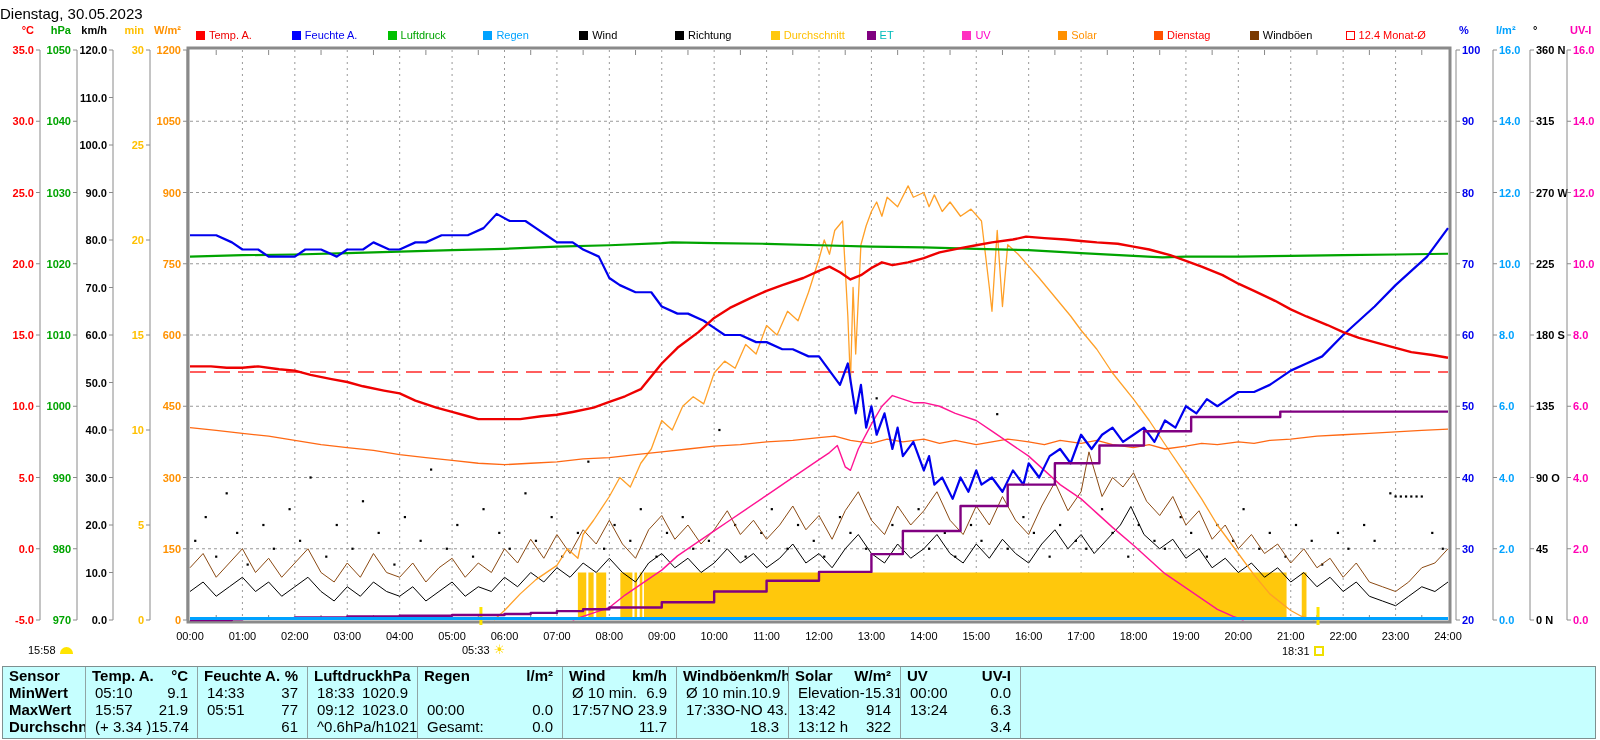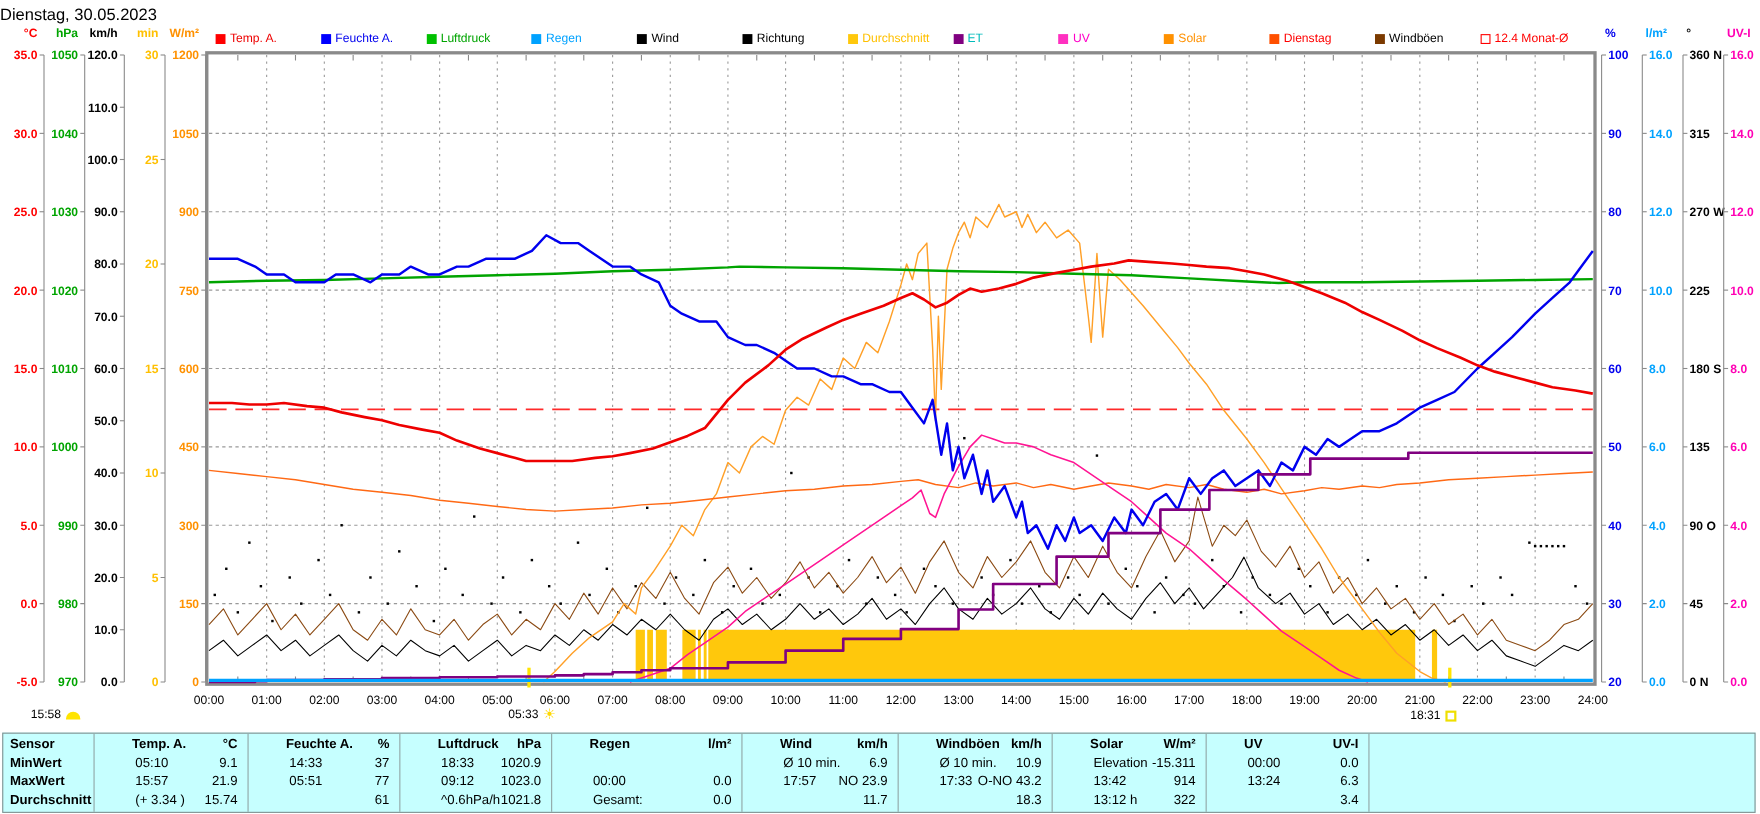--- a/index.html
+++ b/index.html
@@ -10,21 +10,21 @@
   .lg{position:absolute;display:flex;align-items:center;gap:4px;font-size:11px;white-space:nowrap;}
   .lg .sw{width:9px;height:9px;display:inline-block;flex:0 0 auto;}
   #chart{position:absolute;left:0;top:0;}
   #sun-markers div{position:absolute;font-size:11px;color:#000;display:flex;align-items:center;gap:4px;}
   #daylen{left:28px;top:644px;}
   #sunrise{left:462px;top:644px;}
   #sunset{left:1282px;top:645px;}
   .halfsun{width:13px;height:7px;background:#FFE400;border-radius:13px 13px 0 0;display:inline-block;}
   .sunicon{color:#FFD800;font-size:13px;line-height:10px;}
   .sqicon{width:6px;height:6px;border:2px solid #EFDF00;background:#fff;display:inline-block;}
-  #sensor-table{position:absolute;left:2px;top:666px;width:1592px;height:71px;background:#C6FFFF;border:1px solid #7f8f8f;display:flex;font-size:12px;color:#000;gap:28px;}
+  #sensor-table{position:absolute;left:2px;top:666px;width:1592px;height:71px;background:#C6FFFF;border:1px solid #7f8f8f;display:flex;font-size:15px;color:#000;}
   .tcol{border-right:1px solid #90a5a5;display:flex;flex-direction:column;box-sizing:border-box;flex:0 0 auto;}
   .tcol:last-child{border-right:none;flex:1 1 auto;}
   .trow{height:17px;display:flex;justify-content:space-between;align-items:center;overflow:hidden;}
   .trow .l{padding-left:9px;white-space:nowrap;}
   .trow .r{padding-right:9px;white-space:nowrap;text-align:right;}
   .trow.hdr .l{padding-left:6px;font-weight:bold;}
   .trow.hdr .r{font-weight:bold;}
   .rowlab{font-weight:bold;padding-left:6px;justify-content:flex-start;}
 </style>
 </head>

